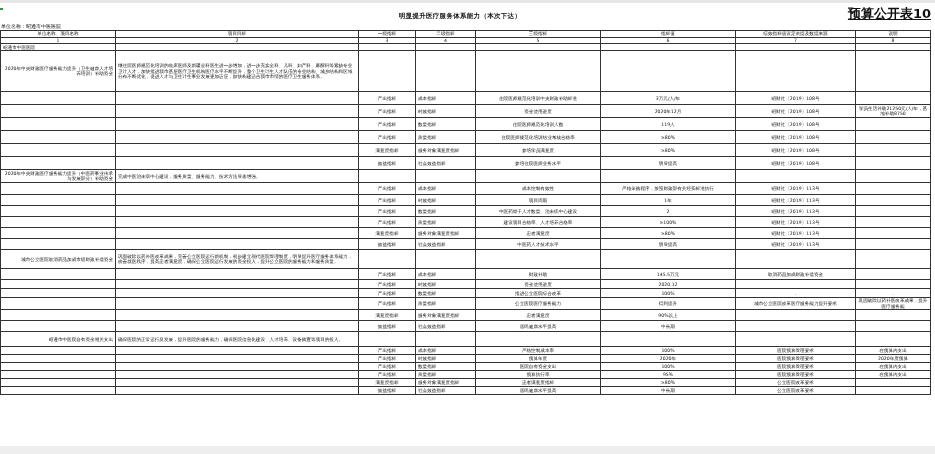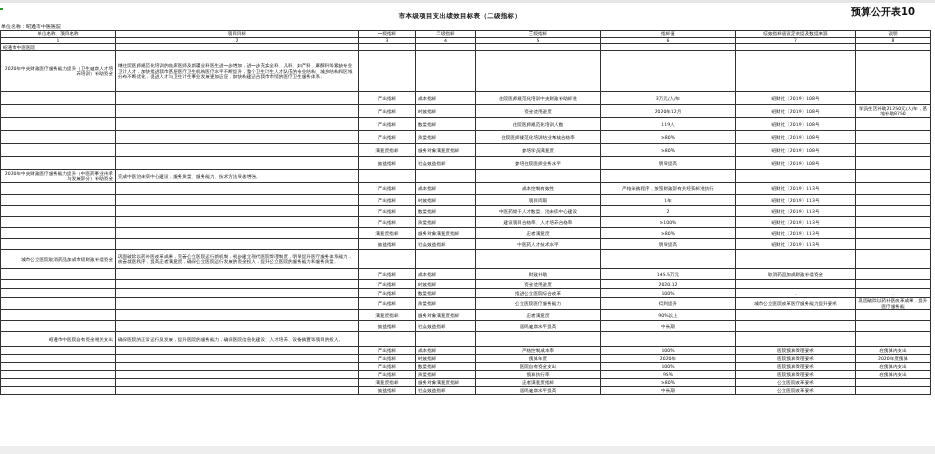--- a/index.html
+++ b/index.html
@@ -1,40 +1,40 @@
 <!DOCTYPE html>
 <html><head>
 <meta charset="utf-8">
 <style>
   html, body { margin:0; padding:0; }
   body { width:935px; height:454px; background:#ffffff; position:relative; overflow:hidden;
          font-family:"DejaVu Sans", sans-serif; color:#111; }
   .topbar { position:absolute; left:0; top:0; width:935px; height:3px; background:#e6e6e6; }
   .bottombar { position:absolute; left:0; top:446px; width:935px; height:8px; background:#eeeeee; }
   .corner-mark { position:absolute; left:0; top:8px; width:3px; height:2px; background:#2a9d2a; }
-  .report-no { position:absolute; right:20px; top:5px; font-size:10px; font-weight:bold; }
+  .report-no { position:absolute; right:4px; top:5px; font-size:13px; font-weight:bold;text-decoration:underline; }
   .title { position:absolute; left:300px; width:320px; top:12px; text-align:center; font-size:6.5px; font-weight:bold; letter-spacing:0.3px; }
   .unit-name { position:absolute; left:1px; top:23px; font-size:5px; }
   table { position:absolute; left:0; top:30px; border-collapse:collapse; table-layout:fixed; width:930px; }
   td { border:1px solid #333; font-size:4.6px; line-height:5.4px; padding:0 2px; overflow:hidden; white-space:nowrap; vertical-align:middle; }
   td.c { text-align:center; }
   td.r { text-align:right; }
   td.wrap { white-space:normal; }
   tr.hdr td { text-align:center; height:6px; }
   tr.num td { text-align:center; height:5px; }
   tr.org td { height:6px; }
   .green { border-left:1px solid #1e8e1e; }
 </style>
 </head>
 <body>
 
 <div class="topbar"></div>
 <div class="corner-mark"></div>
 <div class="report-no">预算公开表10</div>
-<div class="title">市本级项目支出绩效目标表（二级指标）</div>
+<div class="title">明显提升医疗服务体系能力（本次下达）</div>
 <div class="unit-name">单位名称：昭通市中医医院</div>
 
 <table>
   <colgroup>
     <col style="width:115px">
       <col style="width:243px">
       <col style="width:57px">
       <col style="width:60px">
     <col style="width:125px">
       <col style="width:135px">

